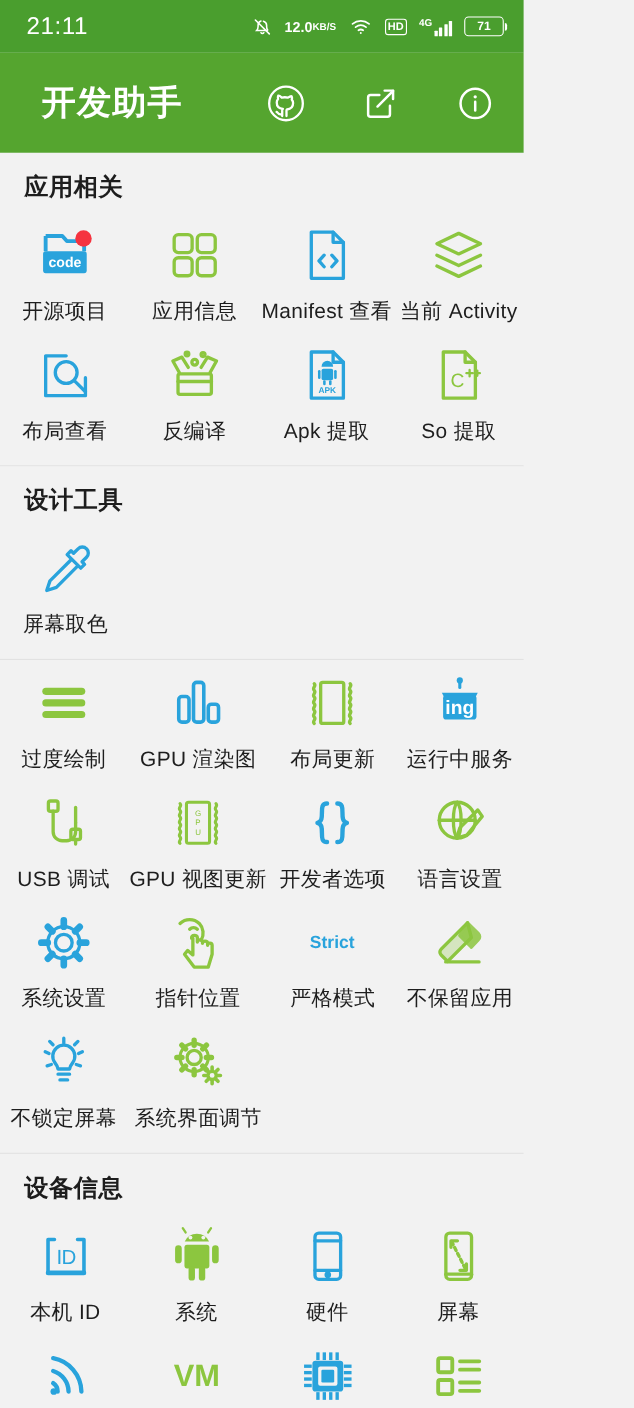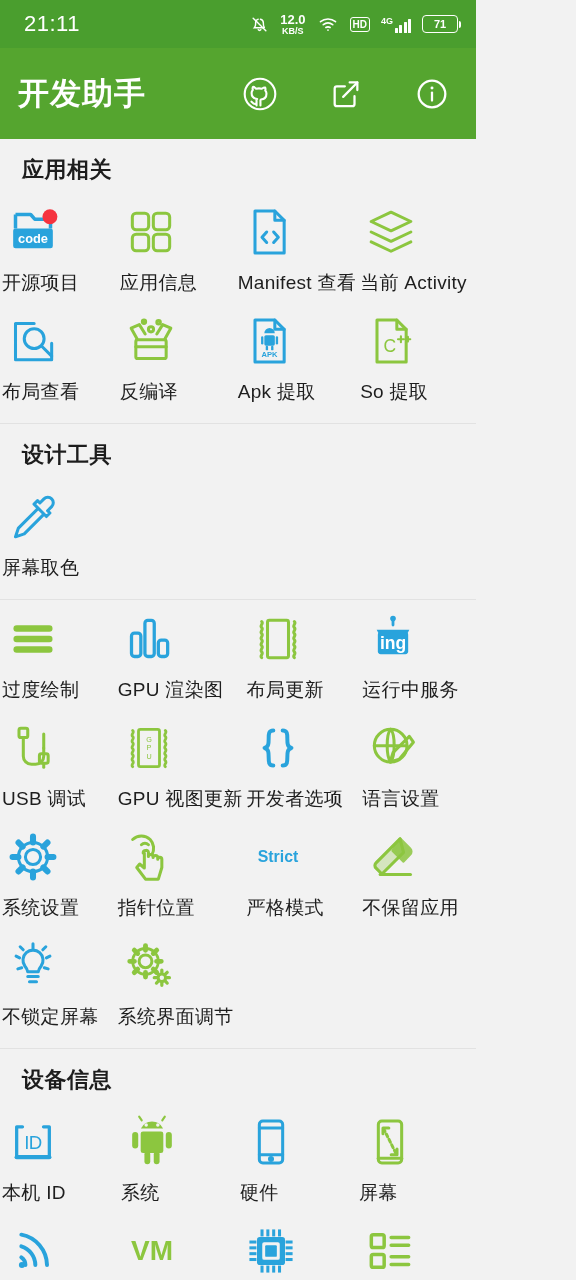--- a/index.html
+++ b/index.html
@@ -14,21 +14,21 @@
   
   .statusbar {
     height: 48px; background: #4a9e2e;
     display: flex; align-items: center;
     padding: 0 18px 0 24px;
     color: #ffffff;
   }
   .status-time { font-size: 22px; font-weight: 500; letter-spacing: .5px; }
   .status-right { margin-left: auto; display: flex; align-items: center; gap: 11px; }
   .status-icon { display: flex; align-items: center; justify-content: center; }
-  .netspeed { display:flex; flex-direction:column; align-items:center; line-height:1; }
+  .netspeed { display:flex; flex-direction:row; align-items:center; line-height:1; }
   .netspeed .n { font-size: 13px; font-weight: 700; }
   .netspeed .u { font-size: 9px; font-weight: 700; margin-top:1px; }
   .hdbox {
     border:1.6px solid #fff; border-radius:3px; font-size:10px; font-weight:700;
     padding:0 2px; line-height:13px; height:15px; display:flex; align-items:center;
   }
   .sig4g { display:flex; align-items:flex-end; gap:1.5px; height:17px; }
   .sig4g .g { font-size:9px; font-weight:700; line-height:1; margin-bottom:7px; margin-right:0;}
   .sig4g .b { width:3px; background:#fff; border-radius:.5px; }
   .battbox {
@@ -36,37 +36,37 @@
     display:flex; align-items:center; justify-content:center;
     font-size:11px; font-weight:600; position:relative;
   }
   .battbox:after{ content:""; position:absolute; right:-4px; top:5px; width:2.5px; height:7px;
     background:#fff; border-radius:0 2px 2px 0; }
 
   
   .appbar {
     height: 91px; background: #55a52f;
     display: flex; align-items: center;
-    padding: 0 24px 0 18px;
+    padding: 0 24px 0 38px;
   }
   .appbar-title { color:#fff; font-size: 31px; font-weight: 700; letter-spacing: 1px; }
   .appbar-actions { margin-left:auto; display:flex; align-items:center; gap: 46px; }
   .appbar-btn { width:40px; height:40px; display:flex; align-items:center; justify-content:center; cursor:pointer; }
 
   
   .content { background:#f2f2f2; }
   .section { background:#f2f2f2; padding: 0 0 12px 0; border-bottom: 1px solid #e2e2e2; }
   .section:last-child { border-bottom:none; }
   .section-title {
     font-size: 22px; color:#1d1d1d; font-weight: 600;
     padding: 16px 0 8px 22px; letter-spacing:.5px;
   }
   .grid { display:grid; grid-template-columns: repeat(4, 1fr); }
   .cell {
-    display:flex; flex-direction:column; 
+    display:flex; flex-direction:column; align-items:center;
     padding: 8px 2px 6px 2px; cursor:pointer;
   }
   .cell .ico { width:62px; height:62px; display:flex; align-items:center; justify-content:center; }
   .cell .lbl {
     margin-top: 7px; font-size: 19px; color:#1e1e1e; white-space:nowrap;
     letter-spacing:.3px;
   }
 </style>
 </head>
 <body>

